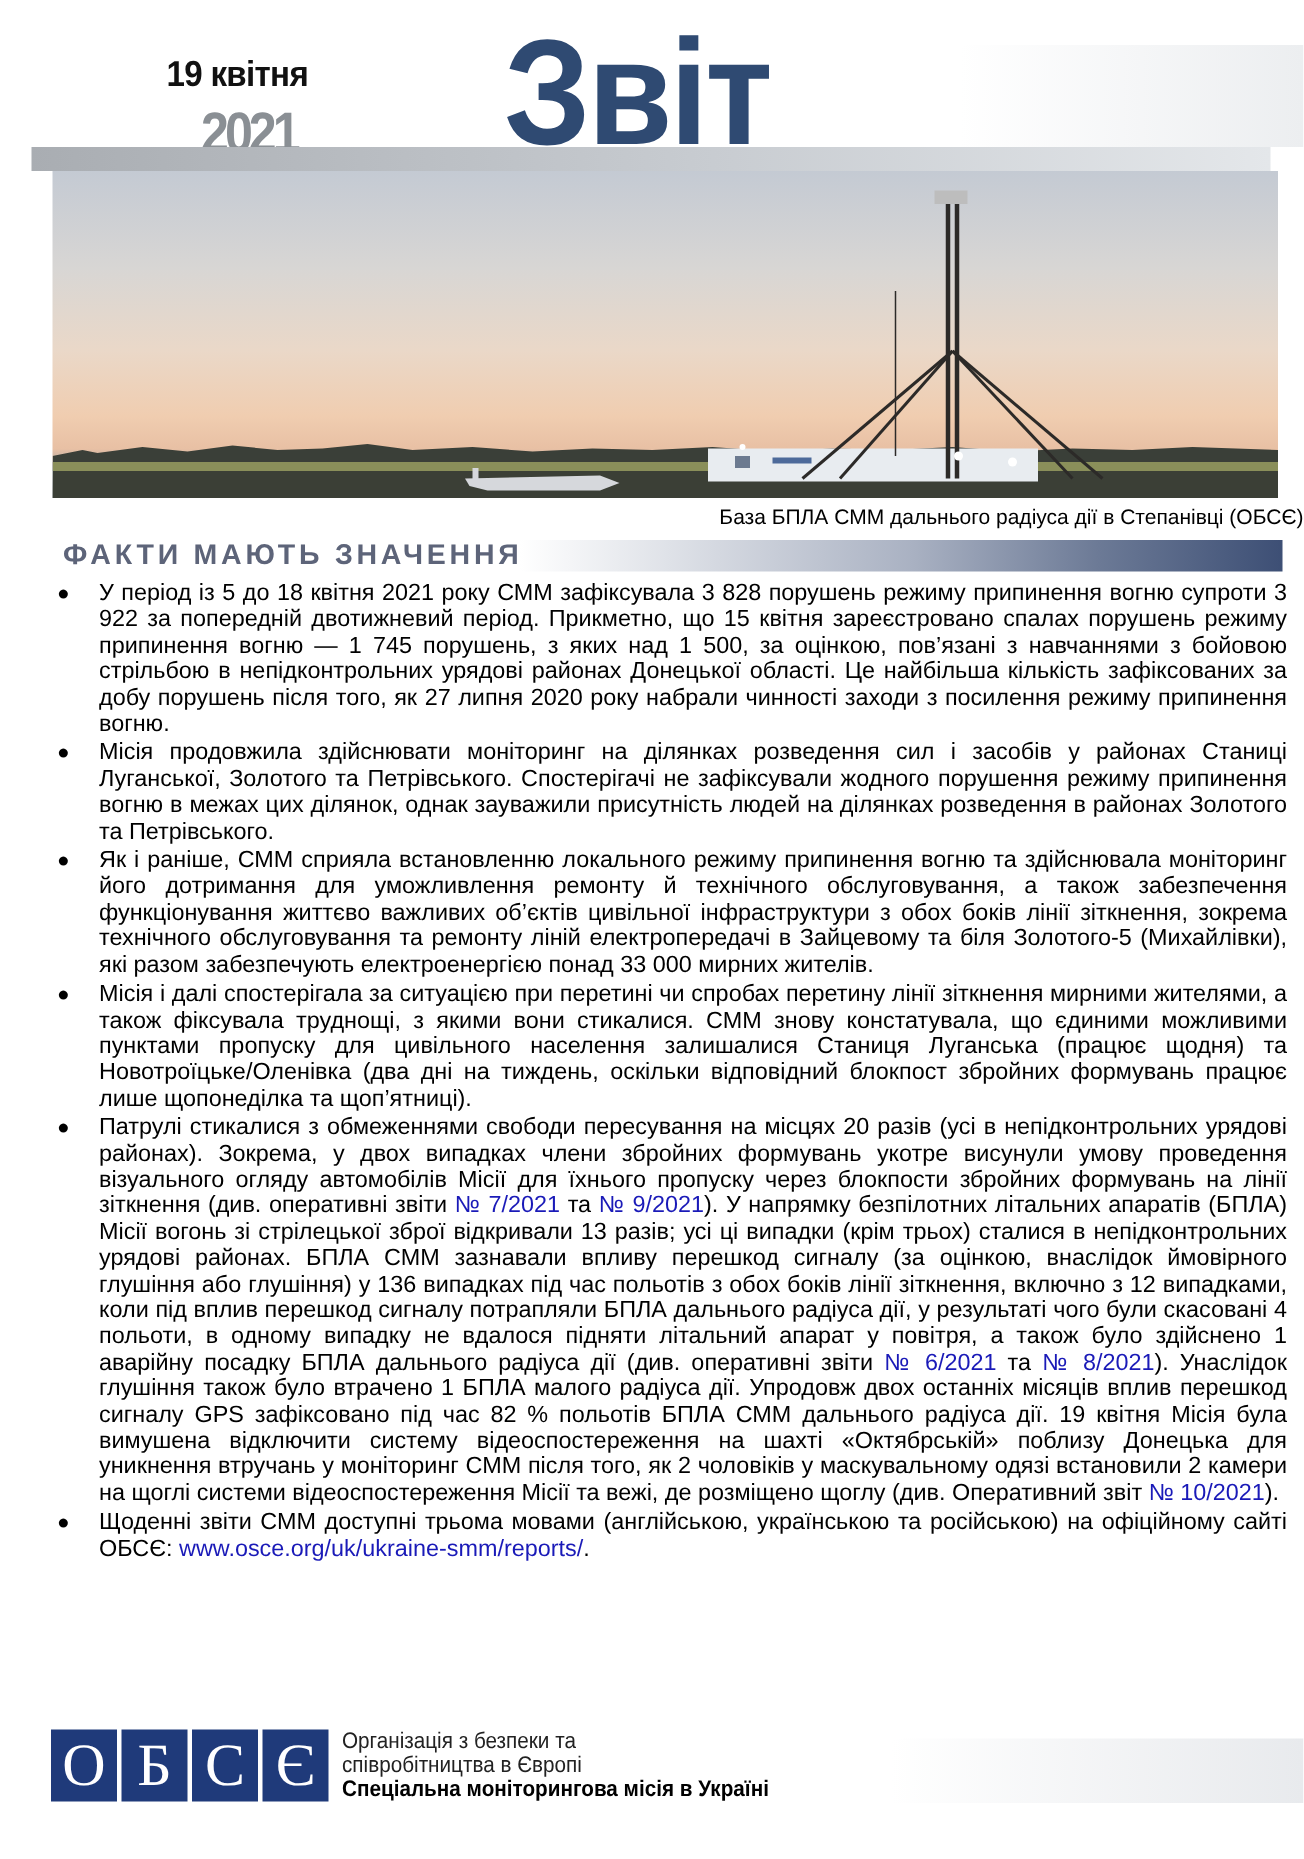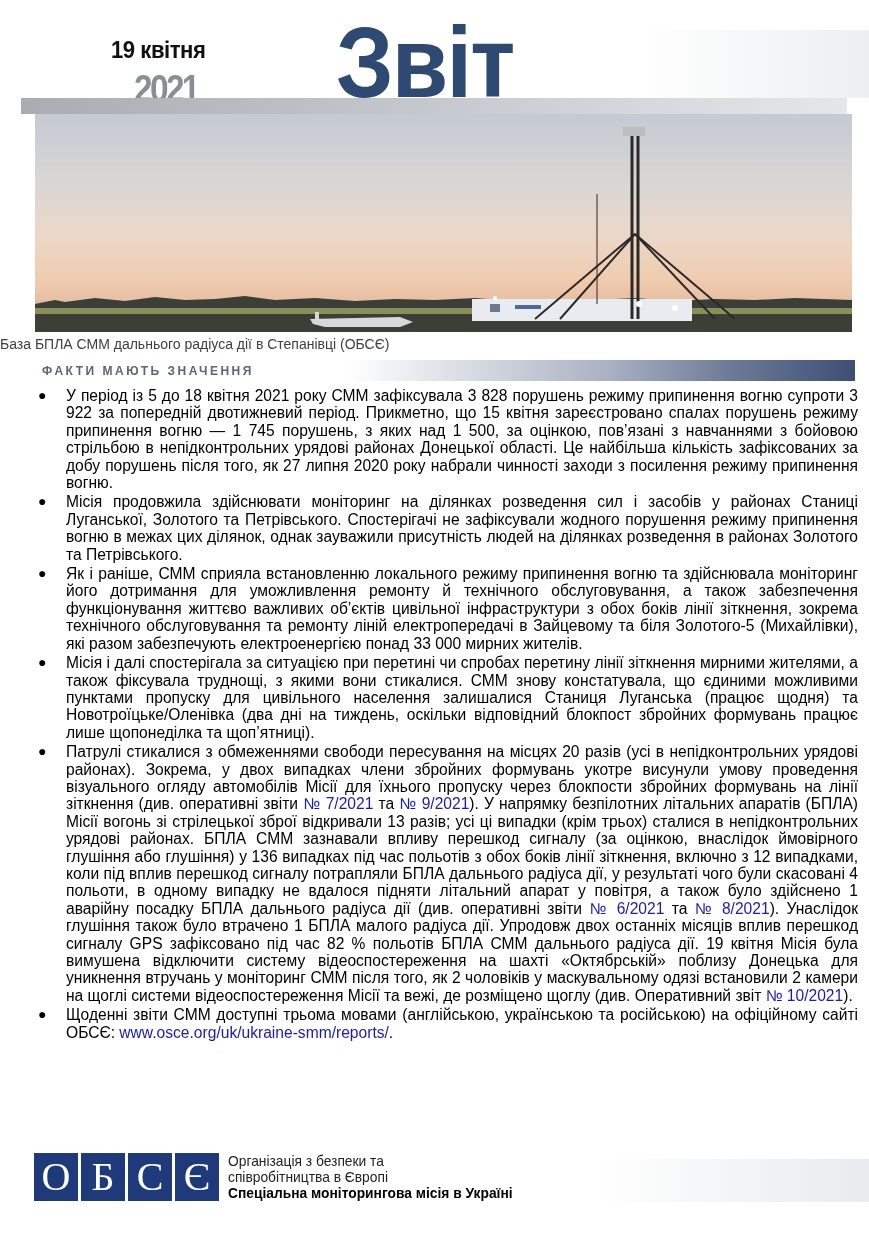--- a/index.html
+++ b/index.html
@@ -15,28 +15,28 @@
     font-weight: bold; font-size: 38px; color: #8a8f94; letter-spacing: -3px; transform: scaleX(0.88); transform-origin: left; }
   .title { position: absolute; left: 336px; top: 12px; font-family: "Liberation Sans", sans-serif;
     font-weight: bold; font-size: 100px; line-height: 100px; color: #2f4a72; letter-spacing: -2px; transform: scaleX(0.92); transform-origin: left; }
   .hdr-bar { position: absolute; left: 21px; top: 98px; width: 826px; height: 16px;
     background: linear-gradient(to right, #a9adb2 0%, #c8ccd1 55%, #e4e7ea 100%); }
 
   
   .photo { position: absolute; left: 35px; top: 114px; width: 817px; height: 218px; overflow: hidden;
     background: linear-gradient(to bottom, #c4cad3 0%, #d8d6d4 30%, #ead8c8 55%, #f0cdb0 75%, #e8c0a4 85%, #9aa0a8 92%, #5a6060 100%); }
   .photo svg { position: absolute; left: 0; top: 0; }
-  .caption { position: absolute; left: 0; width: 869px; top: 336px; text-align: left;
-    font-size: 14px; color: #404040; }
+  .caption { position: absolute; left: 0; width: 869px; top: 336px; text-align: right;
+    font-size: 14px; color: #000000; }
 
   
   .sec-bar { position: absolute; left: 35px; top: 360px; width: 820px; height: 21px;
     background: linear-gradient(to right, #ffffff 0%, #ffffff 38%, #dfe2e8 50%, #a9b1c2 70%, #6c7a96 85%, #3d4f75 100%); }
   .sec-title { position: absolute; left: 42px; top: 360px; font-family: "Liberation Sans", sans-serif;
-    font-weight: bold; font-size: 12px; letter-spacing: 2.5px; color: #5d6479; line-height: 22px; }
+    font-weight: bold; font-size: 19px; letter-spacing: 2.5px; color: #5d6479; line-height: 22px; }
 
   
   .bullets { position: absolute; left: 38px; top: 387px; width: 820px; list-style: none; }
   .bullets li { position: relative; padding-left: 28px; font-size: 15.6px; line-height: 17.4px;
     text-align: justify; margin-bottom: 2px; }
   .bullets li .dot { position: absolute; left: 0; top: 0; font-size: 14px; }
   .bullets a { color: #1a1ab8; }
 
   
   .ftr-fade { position: absolute; left: 594px; top: 1159px; width: 275px; height: 43px;

